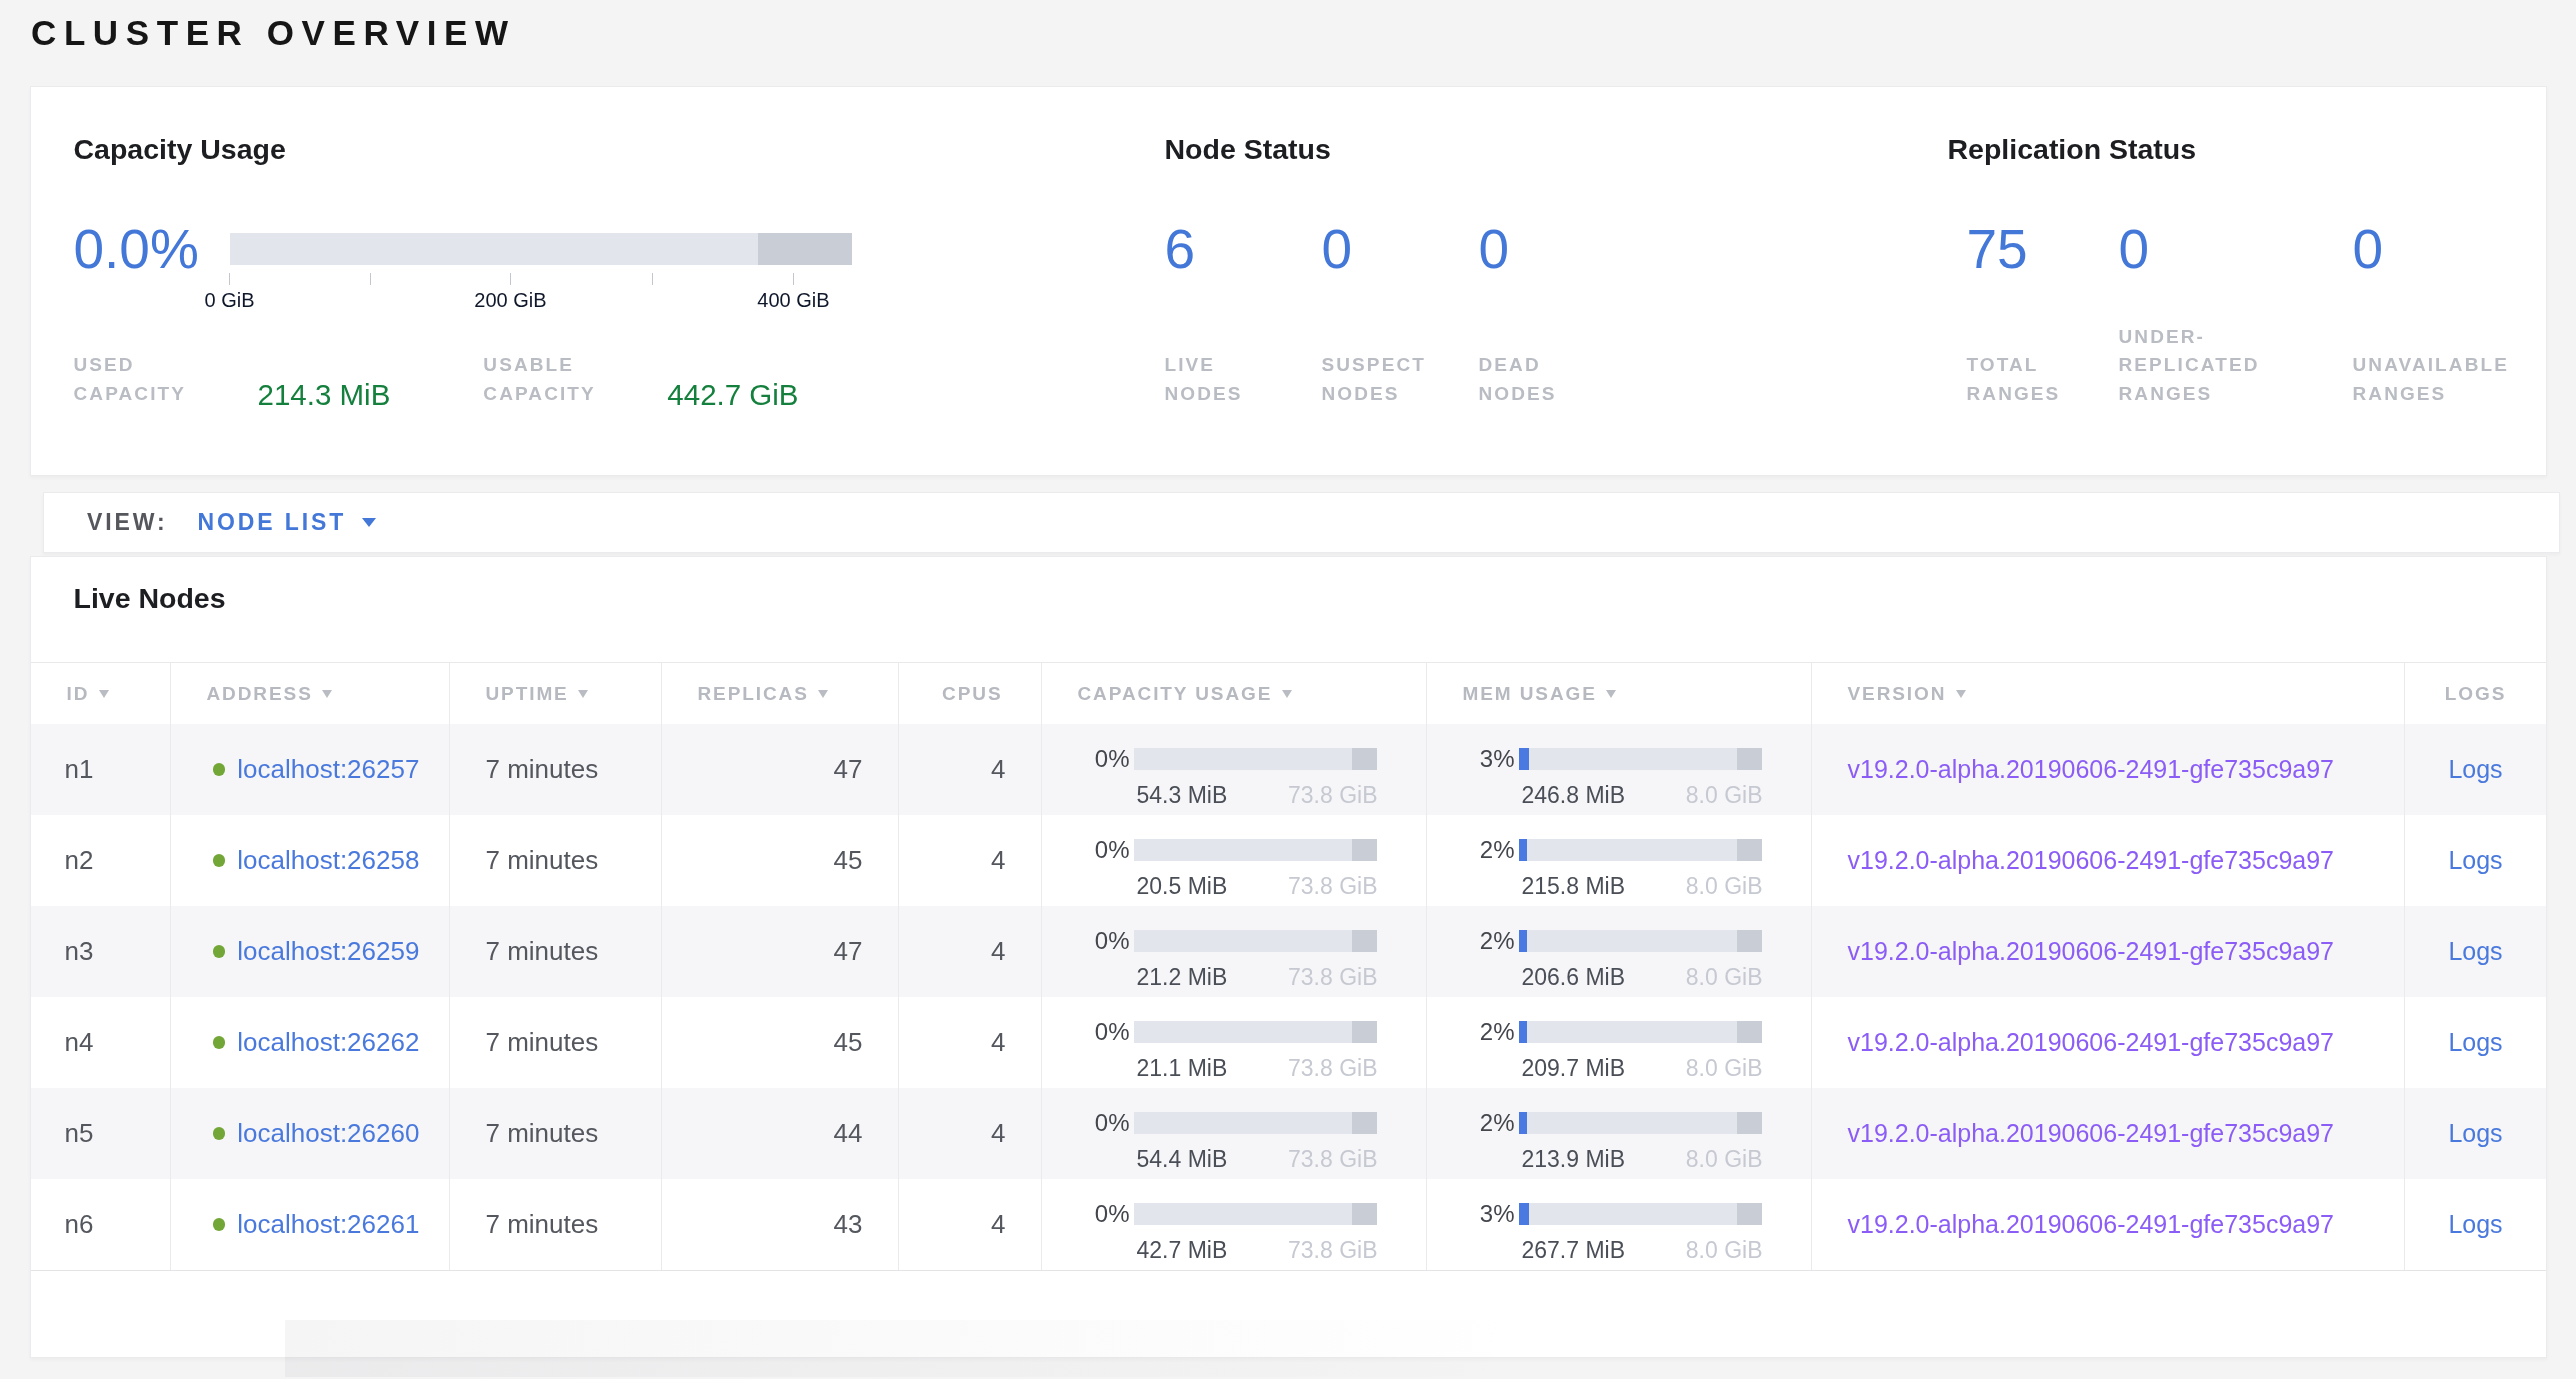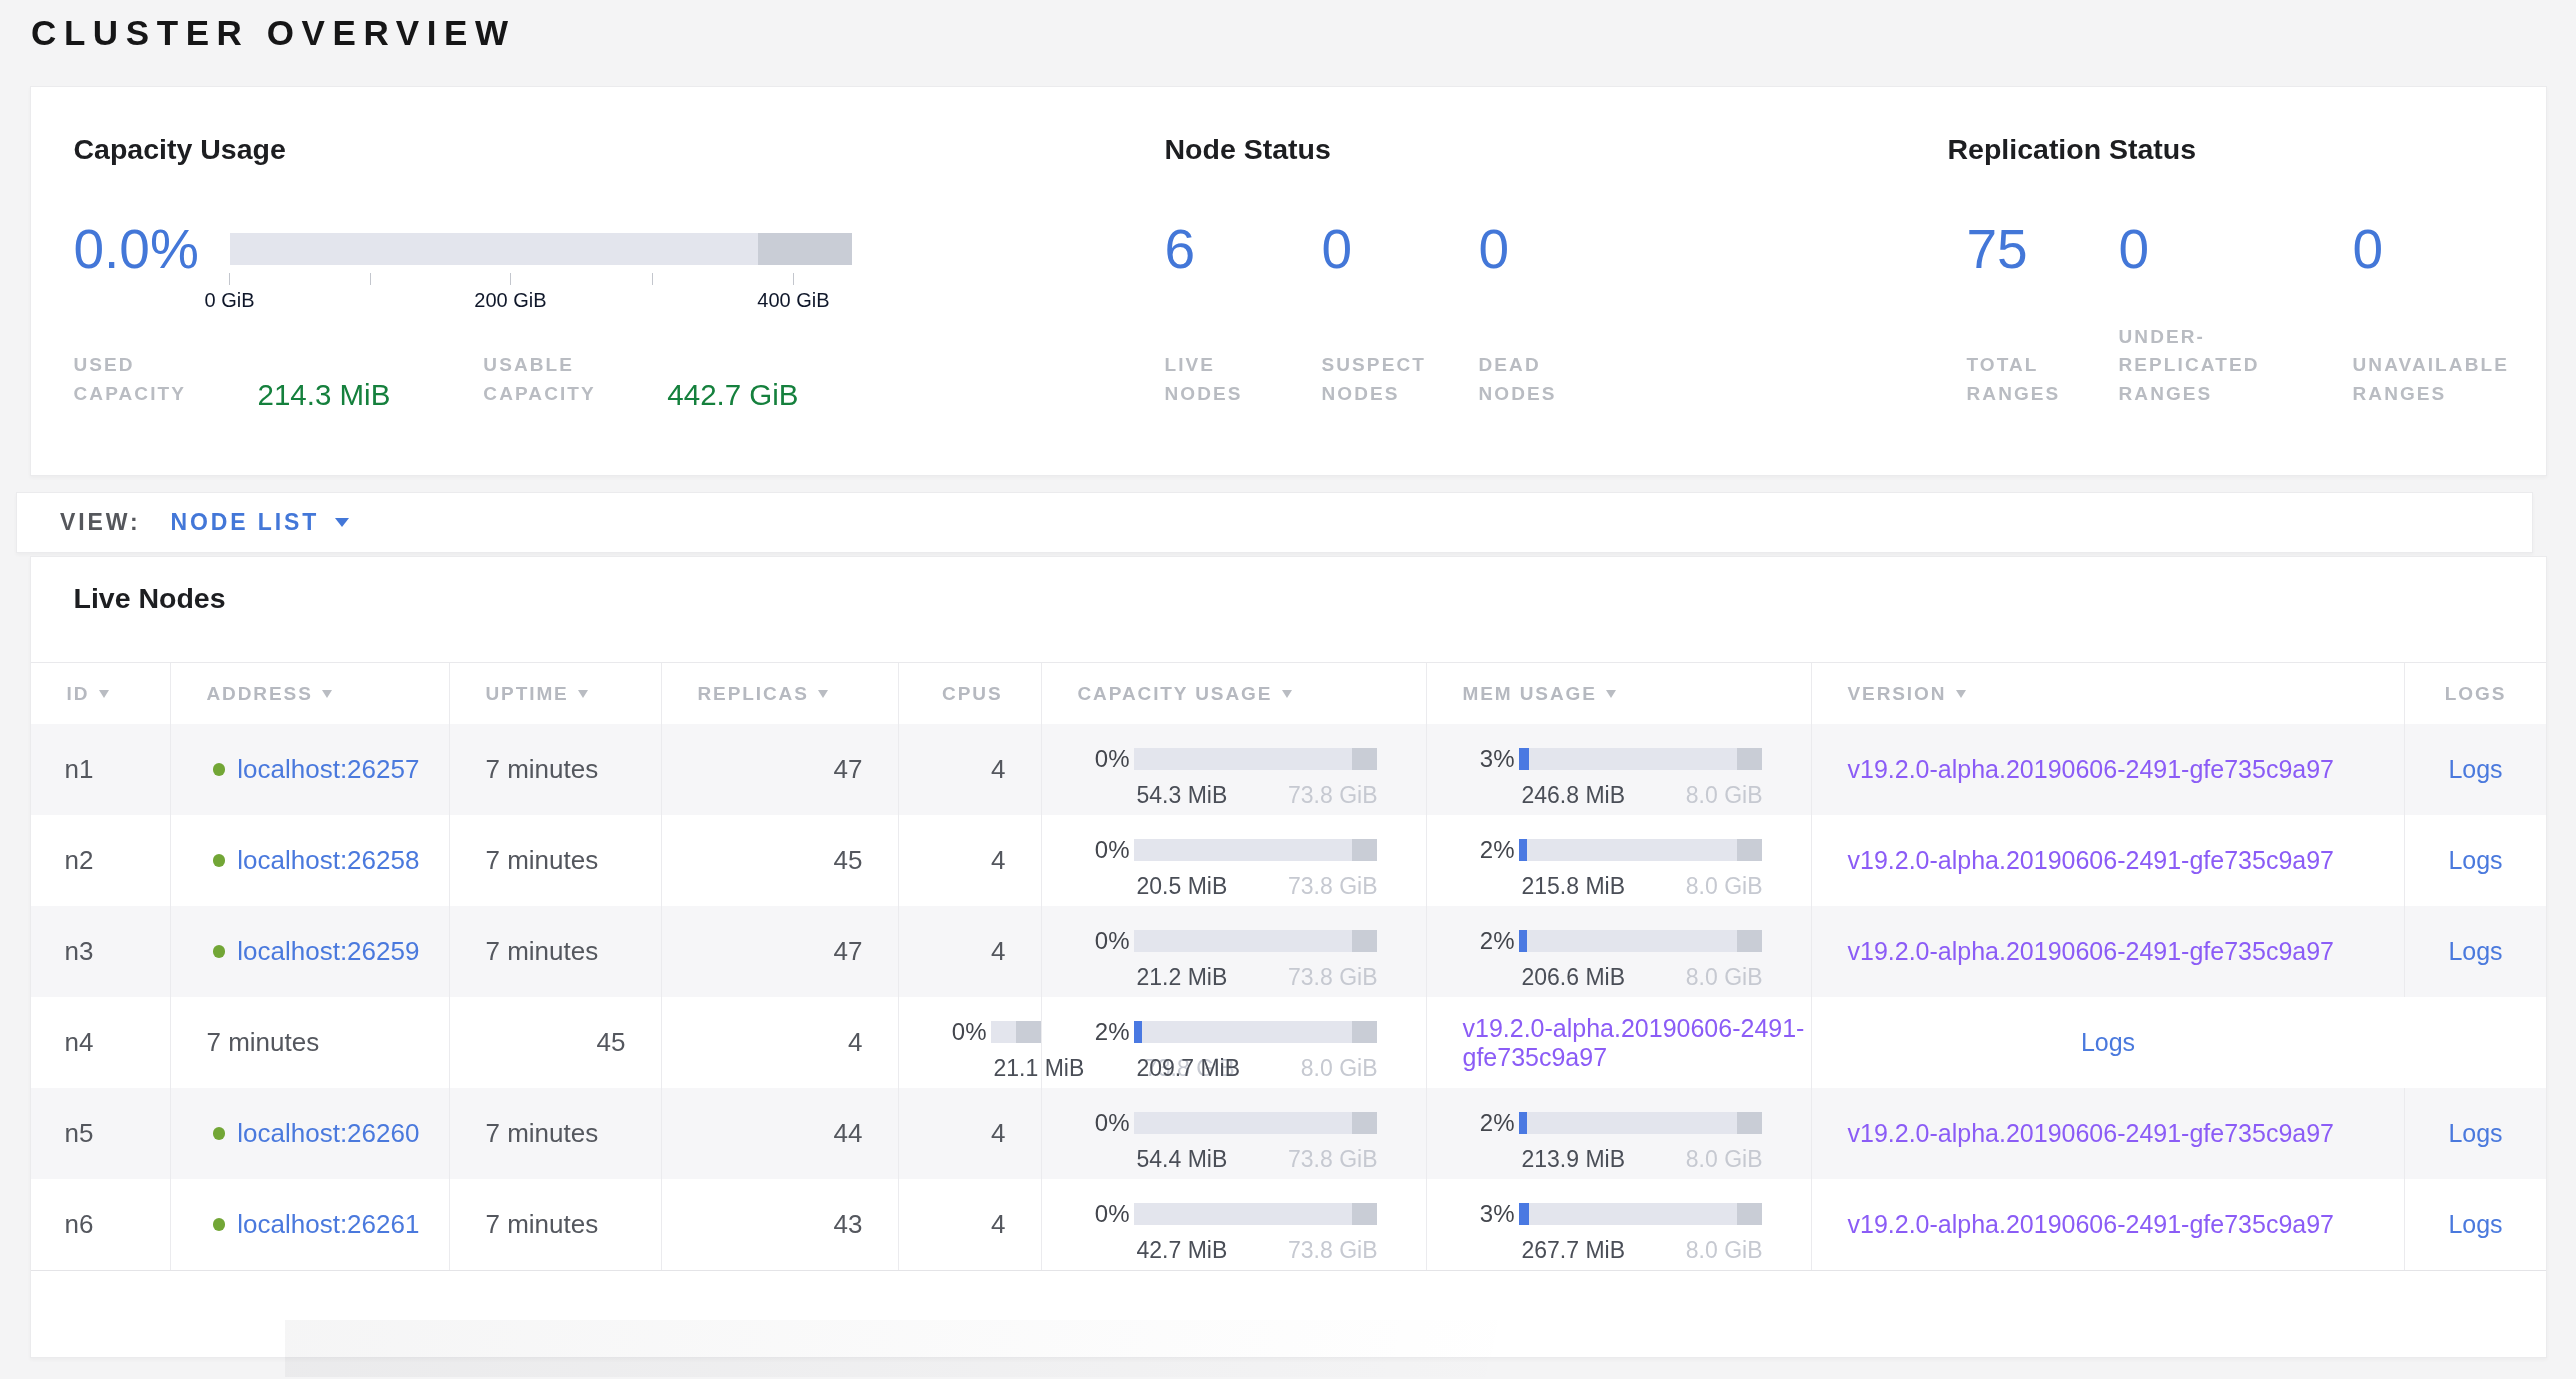--- a/index.html
+++ b/index.html
@@ -6,21 +6,21 @@
   html,body { background:#f4f4f5; }
   body { font-family:"Liberation Sans", sans-serif; }
   .page { position:relative; width:2576px; height:1379px; overflow:hidden; background:#f4f4f5; }
 
   .page-title { position:absolute; left:31px; top:13.3px; font-size:35px; font-weight:700;
     letter-spacing:7.6px; color:#161617; }
 
   .panel { position:absolute; background:#fff; border:1px solid #ebebed;
     box-shadow:0 1.9px 3.8px rgba(0,0,0,0.035); }
   .panel-summary { left:29.5px; top:86px; width:2517px; height:390px; }
-  .panel-viewbar { left:16px; top:492px; width:2517px; height:61px; display:flex; align-items:center; padding-left:43px; }
+  .panel-viewbar { left:43px; top:492px; width:2517px; height:61px; display:flex; align-items:center; padding-left:43px; }
   .panel-nodes { left:29.5px; top:556px; width:2517px; height:802px; }
 
   .sec-heading { position:absolute; top:46px; font-size:28.5px; font-weight:700; color:#1d1e21; }
 
   .big-num { font-size:55px; font-weight:500; color:#4377d8; line-height:55px; }
   .cap-pct { position:absolute; left:43px; top:135px; }
 
   .cap-bar { position:absolute; left:199px; top:146px; width:622px; height:32px; background:#e3e5ed; }
   .cap-bar .reserve { position:absolute; right:0; top:0; bottom:0; width:15%; background:#c9cdd6; }
   .tick { position:absolute; top:186px; width:1.9px; height:12.4px; background:#c3c6cd; }
@@ -332,20 +332,24 @@
       </div>
     </div>
     <div class="td td-version">v19.2.0-alpha.20190606-2491-gfe735c9a97</div>
     <div class="td td-logs">
       <a class="link">Logs</a>
     </div>
   </div>
 
   <div class="tr tr-data">
     <div class="td td-id">n4</div>
+    <div class="td td-address">
+      <span class="dot"></span>
+      <a class="link">localhost:26262</a>
+    </div>
     <div class="td td-uptime">7 minutes</div>
     <div class="td td-replicas">45</div>
     <div class="td td-cpus">4</div>
     <div class="td td-meter">
       <div class="meter-line">
         <span class="meter-pct">0%</span>
         <div class="bar">
           <div class="fill" style="width: 0px;"></div>
           <div class="reserve"></div>
         </div>

